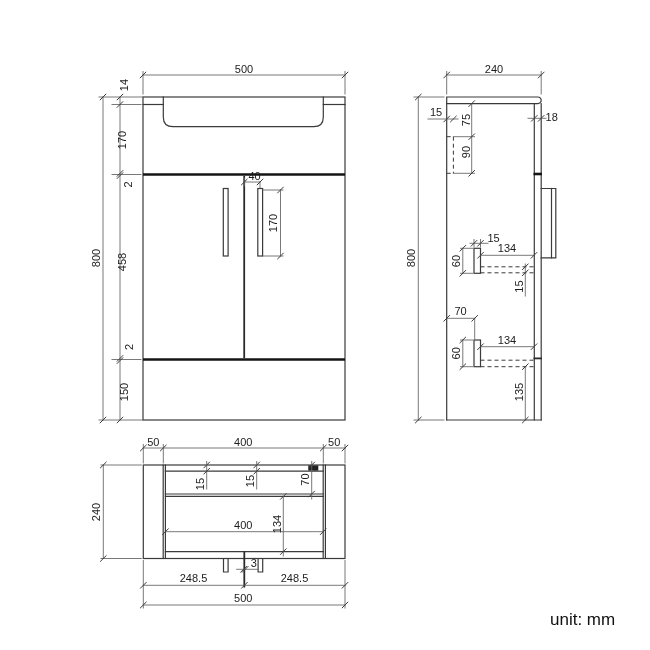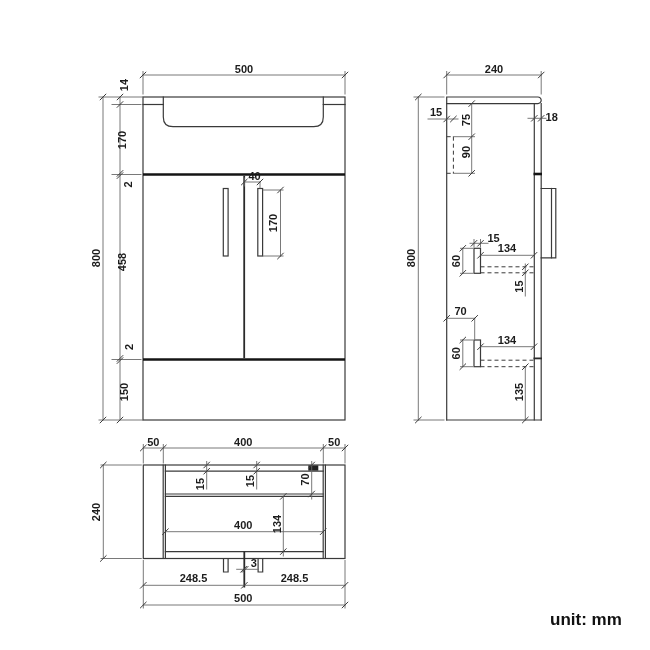--- a/index.html
+++ b/index.html
@@ -1,16 +1,16 @@
 <!DOCTYPE html>
 <html><head>
 <meta charset="utf-8">
 <style>
   html,body{margin:0;padding:0;background:#ffffff;}
-  .stage{width:650px;height:650px;position:relative;background:#fff;overflow:hidden;font-weight:bold;}
+  .stage{width:650px;height:650px;position:relative;background:#fff;overflow:hidden;}
   svg{display:block;}
   .ol{stroke:#3a3a3a;stroke-width:1.2;fill:none;stroke-linecap:square;}
   .th{stroke:#141414;stroke-width:2.6;fill:none;}
   .md{stroke:#2a2a2a;stroke-width:1.8;fill:none;}
   .dl{stroke:#6a6a6a;stroke-width:0.9;fill:none;stroke-linecap:square;}
   .tk{stroke:#3c3c3c;stroke-width:1;fill:none;}
   .dsh{stroke:#3a3a3a;stroke-width:1;fill:none;stroke-dasharray:4 3;}
   .dt{font-family:"Liberation Sans",sans-serif;font-size:11px;fill:#1c1c1c;}
   .note{font-family:"Liberation Sans",sans-serif;font-size:17px;fill:#111;}
 </style>

